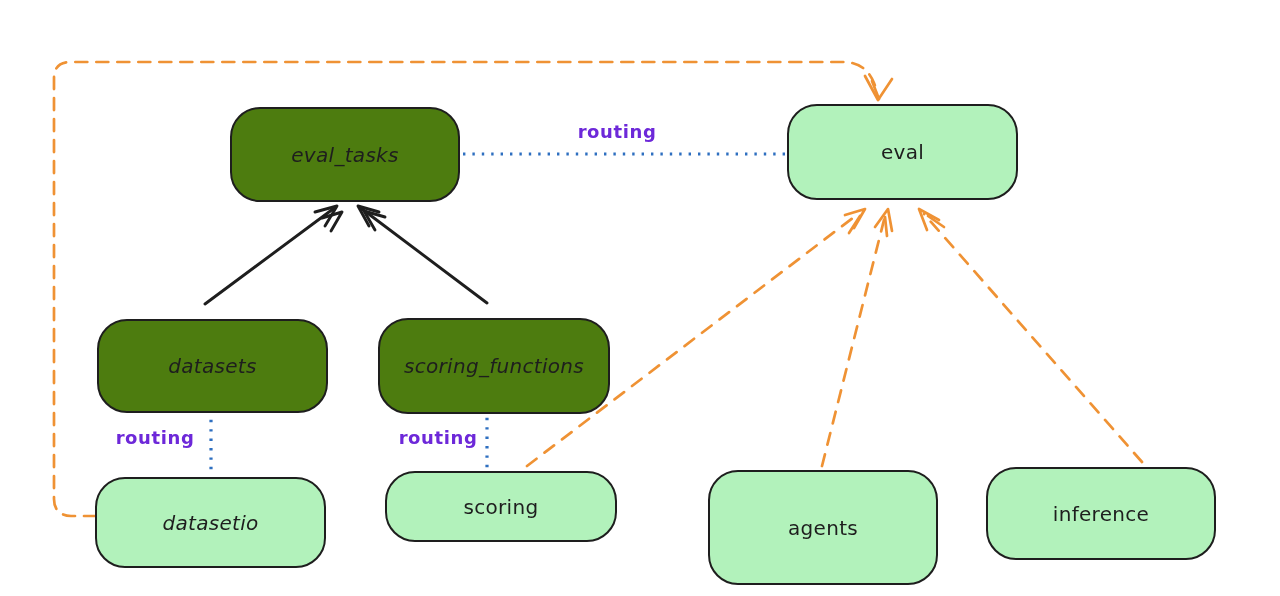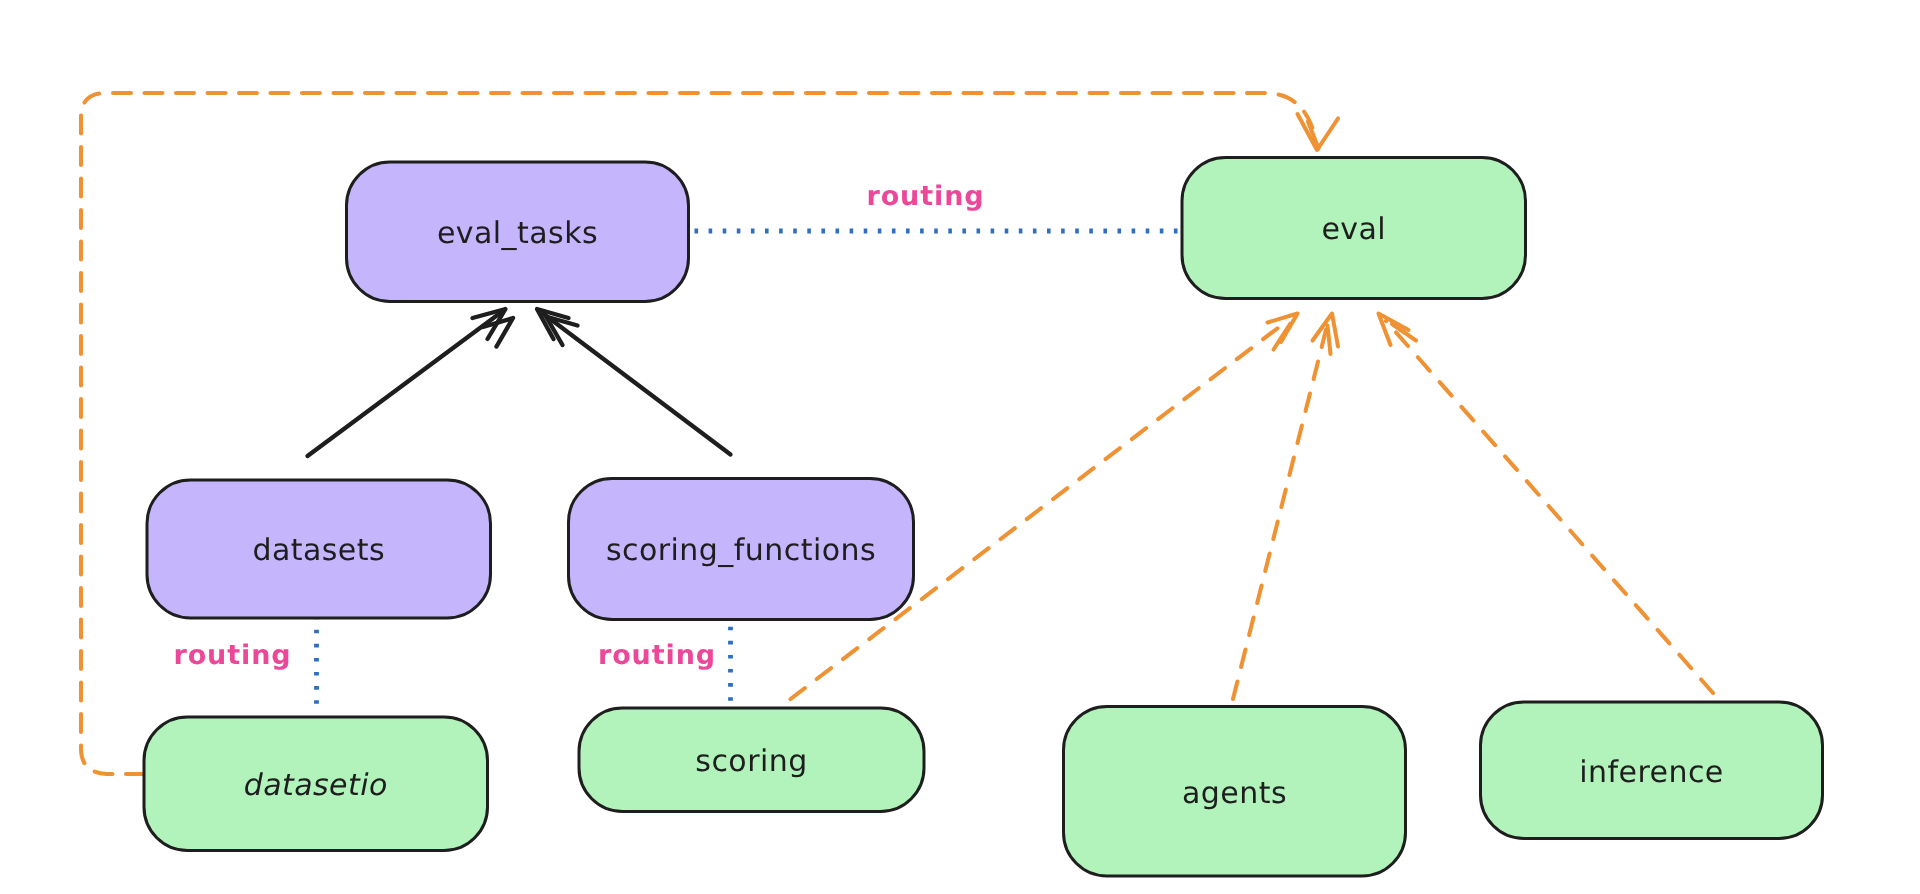--- a/index.html
+++ b/index.html
@@ -8,25 +8,25 @@
     background:#ffffff; overflow:hidden;
     font-family:"DejaVu Sans", sans-serif;
   }
   svg.edges { position:absolute; left:0; top:0; width:1280px; height:596px; }
   .node {
     position:absolute; box-sizing:border-box;
     display:flex; align-items:center; justify-content:center;
     border:2.6px solid #1e1e1e; border-radius:30px;
     font-size:20px; color:#1e1e1e; letter-spacing:0.3px;
   }
-  .node.blue  { background:#c4b5fd; }
+  .node.blue  { background:#4d7c0f;font-style:italic; }
   .node.green { background:#b2f2bb; }
   .edge-label {
     position:absolute; transform:translate(-50%,-50%);
-    color:#ec4899; font-size:18px; font-weight:bold; letter-spacing:0.6px;
+    color:#6d28d9; font-size:18px; font-weight:bold; letter-spacing:0.6px;
     white-space:nowrap;
   }
   
   #n-eval-tasks        { left:230px;  top:107px; width:230px; height:95px; }
   #n-eval              { left:787px;  top:104px; width:231px; height:96px;text-align:right; }
   #n-datasets          { left:97px;   top:319px; width:231px; height:94px; }
   #n-scoring-functions { left:378px;  top:303px; width:232px; height:96px;margin-top:15px; }
   #n-datasetio         { left:95px;   top:477px; width:231px; height:91px;font-style:italic; }
   #n-scoring           { left:385px;  top:471px; width:232px; height:71px; }
   #n-agents            { left:708px;  top:470px; width:230px; height:115px; }

